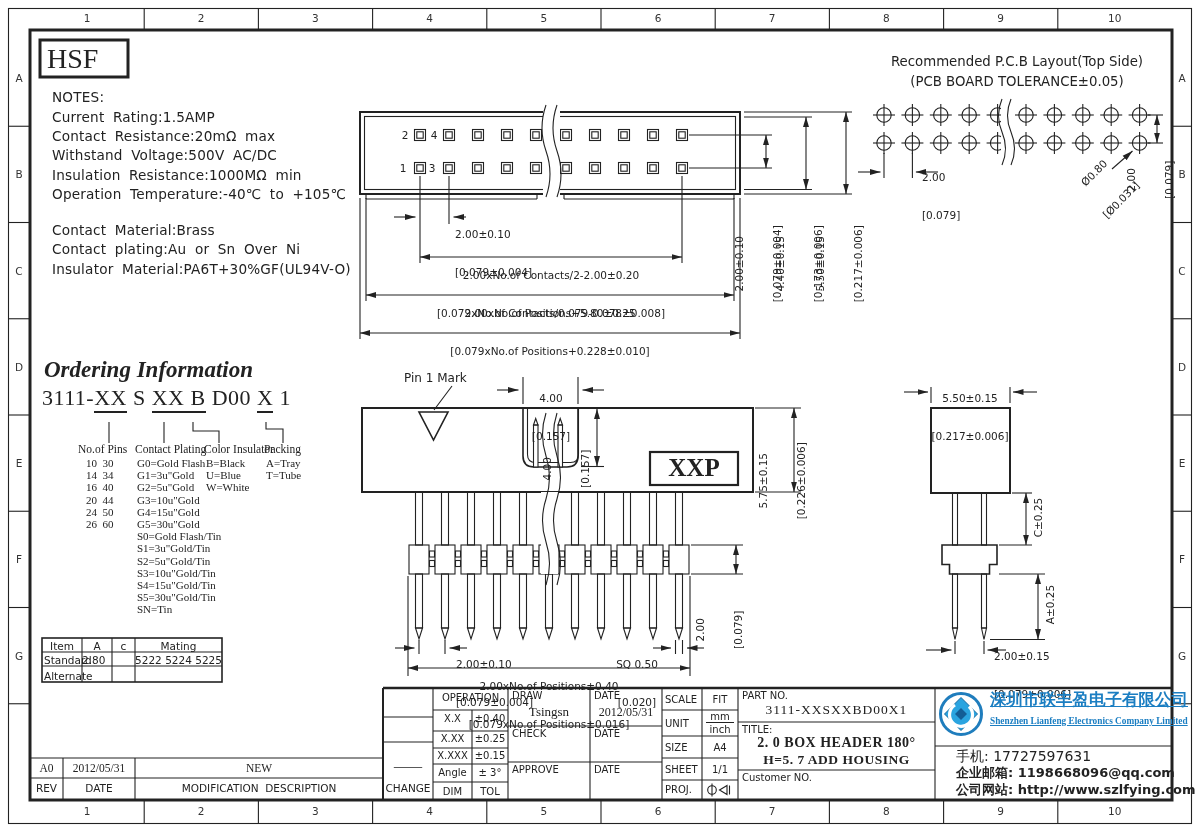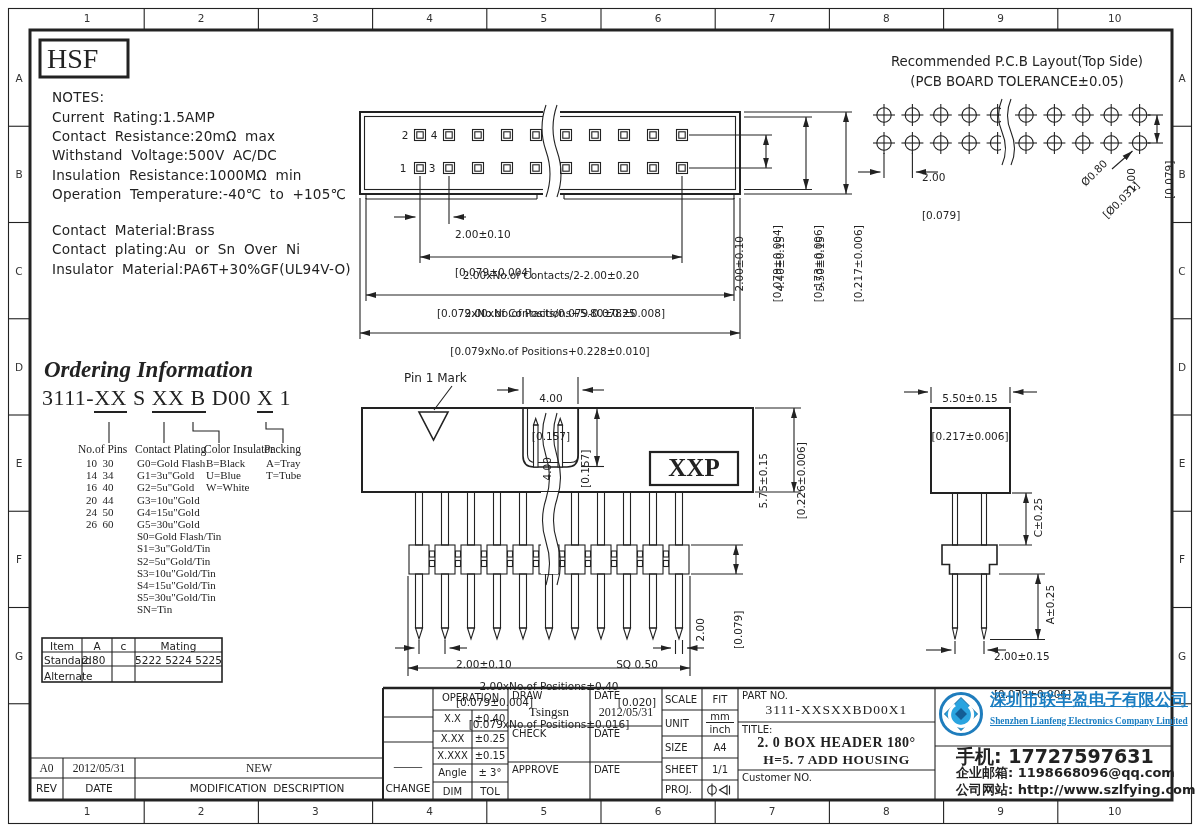--- a/index.html
+++ b/index.html
@@ -574,31 +574,31 @@
 
 <div class="t lbl" style="left:742px;top:690px;">PART NO.</div>
 <div class="t cell ser" style="left:738px;top:704px;width:197px;font-size:13.5px;letter-spacing:1px;">3111-XXSXXBD00X1</div>
 <div class="t lbl" style="left:742px;top:724px;">TITLE:</div>
 <div class="t cell ser" style="left:738px;top:737px;width:197px;font-size:14px;font-weight:600;letter-spacing:0.5px;">2. 0 BOX HEADER 180°</div>
 <div class="t cell ser" style="left:738px;top:754px;width:197px;font-size:13.5px;font-weight:600;letter-spacing:0.5px;">H=5. 7 ADD HOUSING</div>
 <div class="t lbl" style="left:742px;top:772px;">Customer NO.</div>
 
 <div class="t blue" style="left:990px;top:694px;font-size:16.5px;font-weight:bold;">深圳市联丰盈电子有限公司</div>
 <div class="t ser blue" style="left:990px;top:715px;font-size:9.3px;font-weight:bold;">Shenzhen Lianfeng Electronics Company Limited</div>
-<div class="t" style="left:956px;top:750px;font-size:19px;font-weight:bold;">手机: 17727597631</div>
+<div class="t" style="left:956px;top:750px;font-size:14px;font-weight:normal;">手机: 17727597631</div>
 <div class="t" style="left:956px;top:767px;font-size:13px;font-weight:bold;">企业邮箱: 1198668096@qq.com</div>
 <div class="t" style="left:956px;top:784px;font-size:13px;font-weight:bold;">公司网站: http://www.szlfying.com</div>
 
 <div class="t cell ser" style="left:30px;top:762px;width:33px;font-size:11.5px;">A0</div>
 <div class="t cell ser" style="left:63px;top:762px;width:72px;font-size:11.5px;">2012/05/31</div>
 <div class="t cell ser" style="left:135px;top:762px;width:248px;font-size:11.5px;">NEW</div>
 <div class="t cell dash" style="left:383px;top:760px;width:50px;">—</div>
 <div class="t cell" style="left:30px;top:782px;width:33px;">REV</div>
 <div class="t cell" style="left:63px;top:782px;width:72px;">DATE</div>
-<div class="t cell" style="left:135px;top:782px;width:248px;padding-left:8px;">MODIFICATION  DESCRIPTION</div>
+<div class="t cell" style="left:135px;top:782px;width:248px;">MODIFICATION  DESCRIPTION</div>
 <div class="t cell" style="left:383px;top:782px;width:50px;">CHANGE</div>
 
 <div class="t ruler" style="left: 30px; top: 12px; width: 114px; text-align: center;">1</div>
     <div class="t ruler" style="left: 144.2px; top: 12px; width: 114px; text-align: center;">2</div>
     <div class="t ruler" style="left: 258.4px; top: 12px; width: 114px; text-align: center;">3</div>
     <div class="t ruler" style="left: 372.6px; top: 12px; width: 114px; text-align: center;">4</div>
     <div class="t ruler" style="left: 486.8px; top: 12px; width: 114px; text-align: center;">5</div>
     <div class="t ruler" style="left: 601px; top: 12px; width: 114px; text-align: center;">6</div>
     <div class="t ruler" style="left: 715.2px; top: 12px; width: 114px; text-align: center;">7</div>
     <div class="t ruler" style="left: 829.4px; top: 12px; width: 114px; text-align: center;">8</div>

